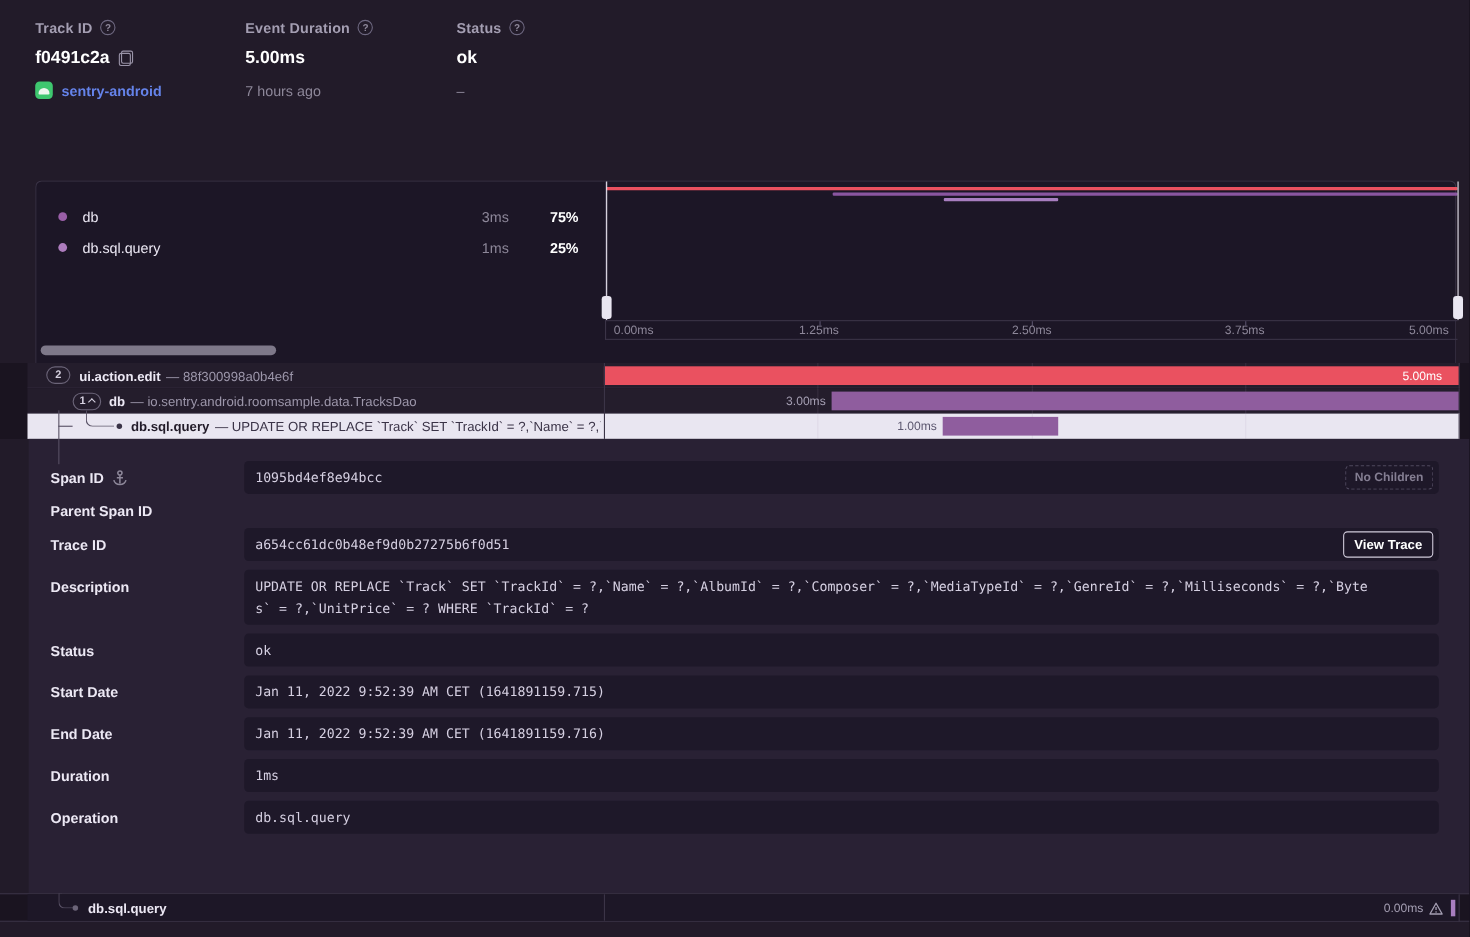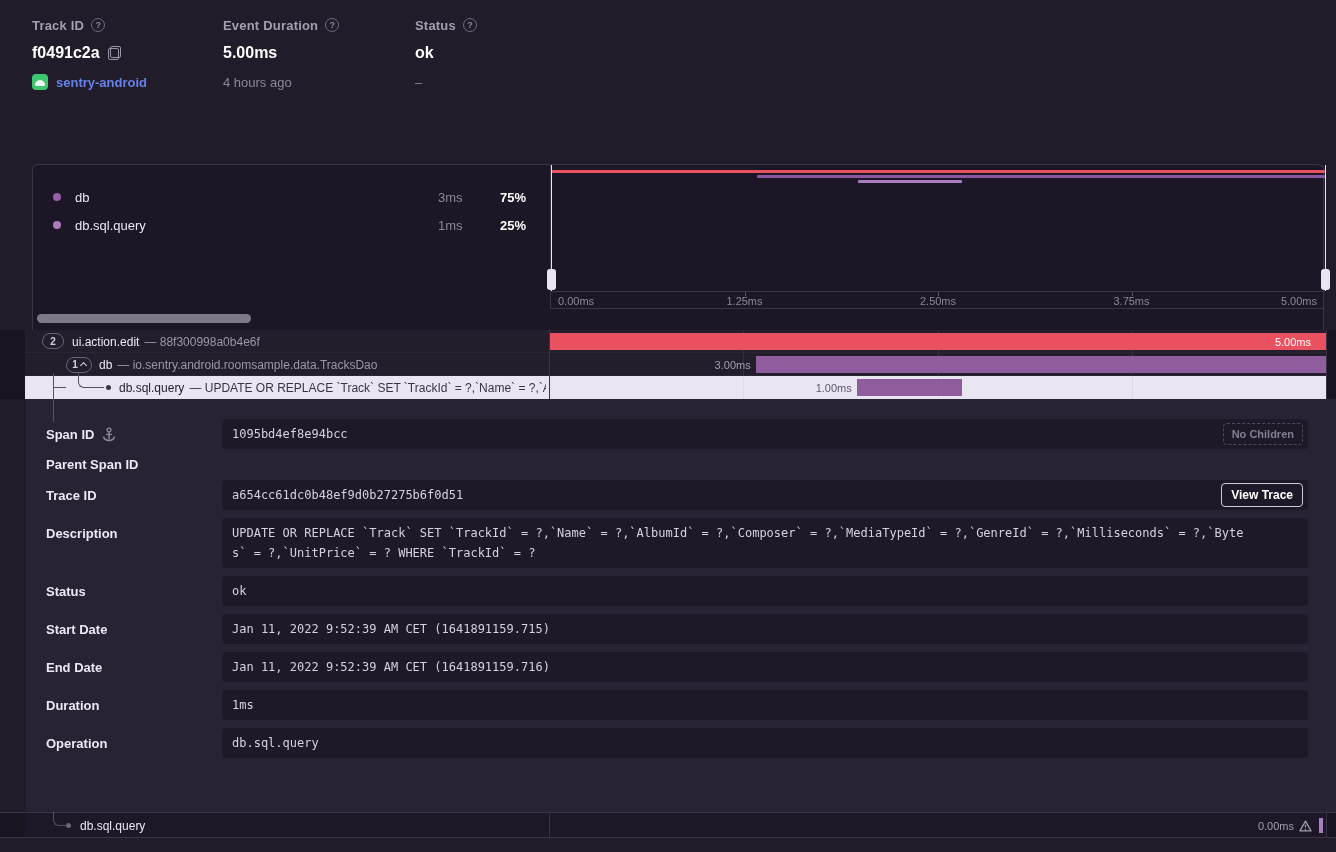--- a/index.html
+++ b/index.html
@@ -67,21 +67,21 @@
   .srow .srow-bg { position:absolute; left:25px; right:9px; top:0; bottom:0; background:#241d2c; }
   .srow.r0 { top:0; } .srow.r1 { top:23px; } .srow.r2 { top:46px; }
   .srow.r0 .srow-bg, .srow.r1 .srow-bg { border-bottom:1px solid #2c2536; }
   .srow.selected .srow-bg { background:#e9e6f1; }
   .tree-badge { position:absolute; height:16px; border:1px solid #6b6478; border-radius:8px; background:#241d2c;
     color:#d6d1e0; font-size:10px; font-weight:bold; display:flex; align-items:center; justify-content:center; gap:3px; z-index:3; }
   .chevron-up { width:5px; height:5px; border-top:1.5px solid #d6d1e0; border-right:1.5px solid #d6d1e0;
     transform:rotate(-45deg); margin-top:2px; }
   .srow-text { position:absolute; top:0; height:23px; display:flex; align-items:center; gap:5px;
     white-space:nowrap; overflow:hidden; font-size:12px; z-index:2; }
-  .srow-op { font-weight:normal; color:#ece8f4; }
+  .srow-op { font-weight:bold; color:#ece8f4; }
   .srow-desc { color:#9c96aa; }
   .srow.selected .srow-op { color:#221b29; }
   .srow.selected .srow-desc { color:#3a3347; }
   .tree-line { position:absolute; background:#575064; z-index:1; }
   .tree-elbow { position:absolute; border-left:1px solid #575064; border-bottom:1px solid #575064;
     border-bottom-left-radius:6px; z-index:1; }
   .tree-dot { position:absolute; width:5px; height:5px; border-radius:50%; background:#6b6478; z-index:2; }
   .srow.selected .tree-dot { background:#3a3347; }
   .timeline-cell { position:absolute; left:549px; top:0; width:778px; height:23px; border-right:1px solid #3b3447; }
   .gridline { position:absolute; top:0; bottom:0; width:1px; background:rgba(160,150,180,0.14); }
@@ -142,21 +142,21 @@
     </div>
     <div class="hcol hcol2">
       <div class="hlabel-row">
         <span class="hlabel">Event Duration</span>
         <span class="qicon">?</span>
       </div>
       <div class="hvalue-row">
         <span class="hvalue">5.00ms</span>
       </div>
       <div class="hsub-row">
-        <span>4 hours ago</span>
+        <span>7 hours ago</span>
       </div>
     </div>
     <div class="hcol hcol3">
       <div class="hlabel-row">
         <span class="hlabel">Status</span>
         <span class="qicon">?</span>
       </div>
       <div class="hvalue-row">
         <span class="hvalue">ok</span>
       </div>

